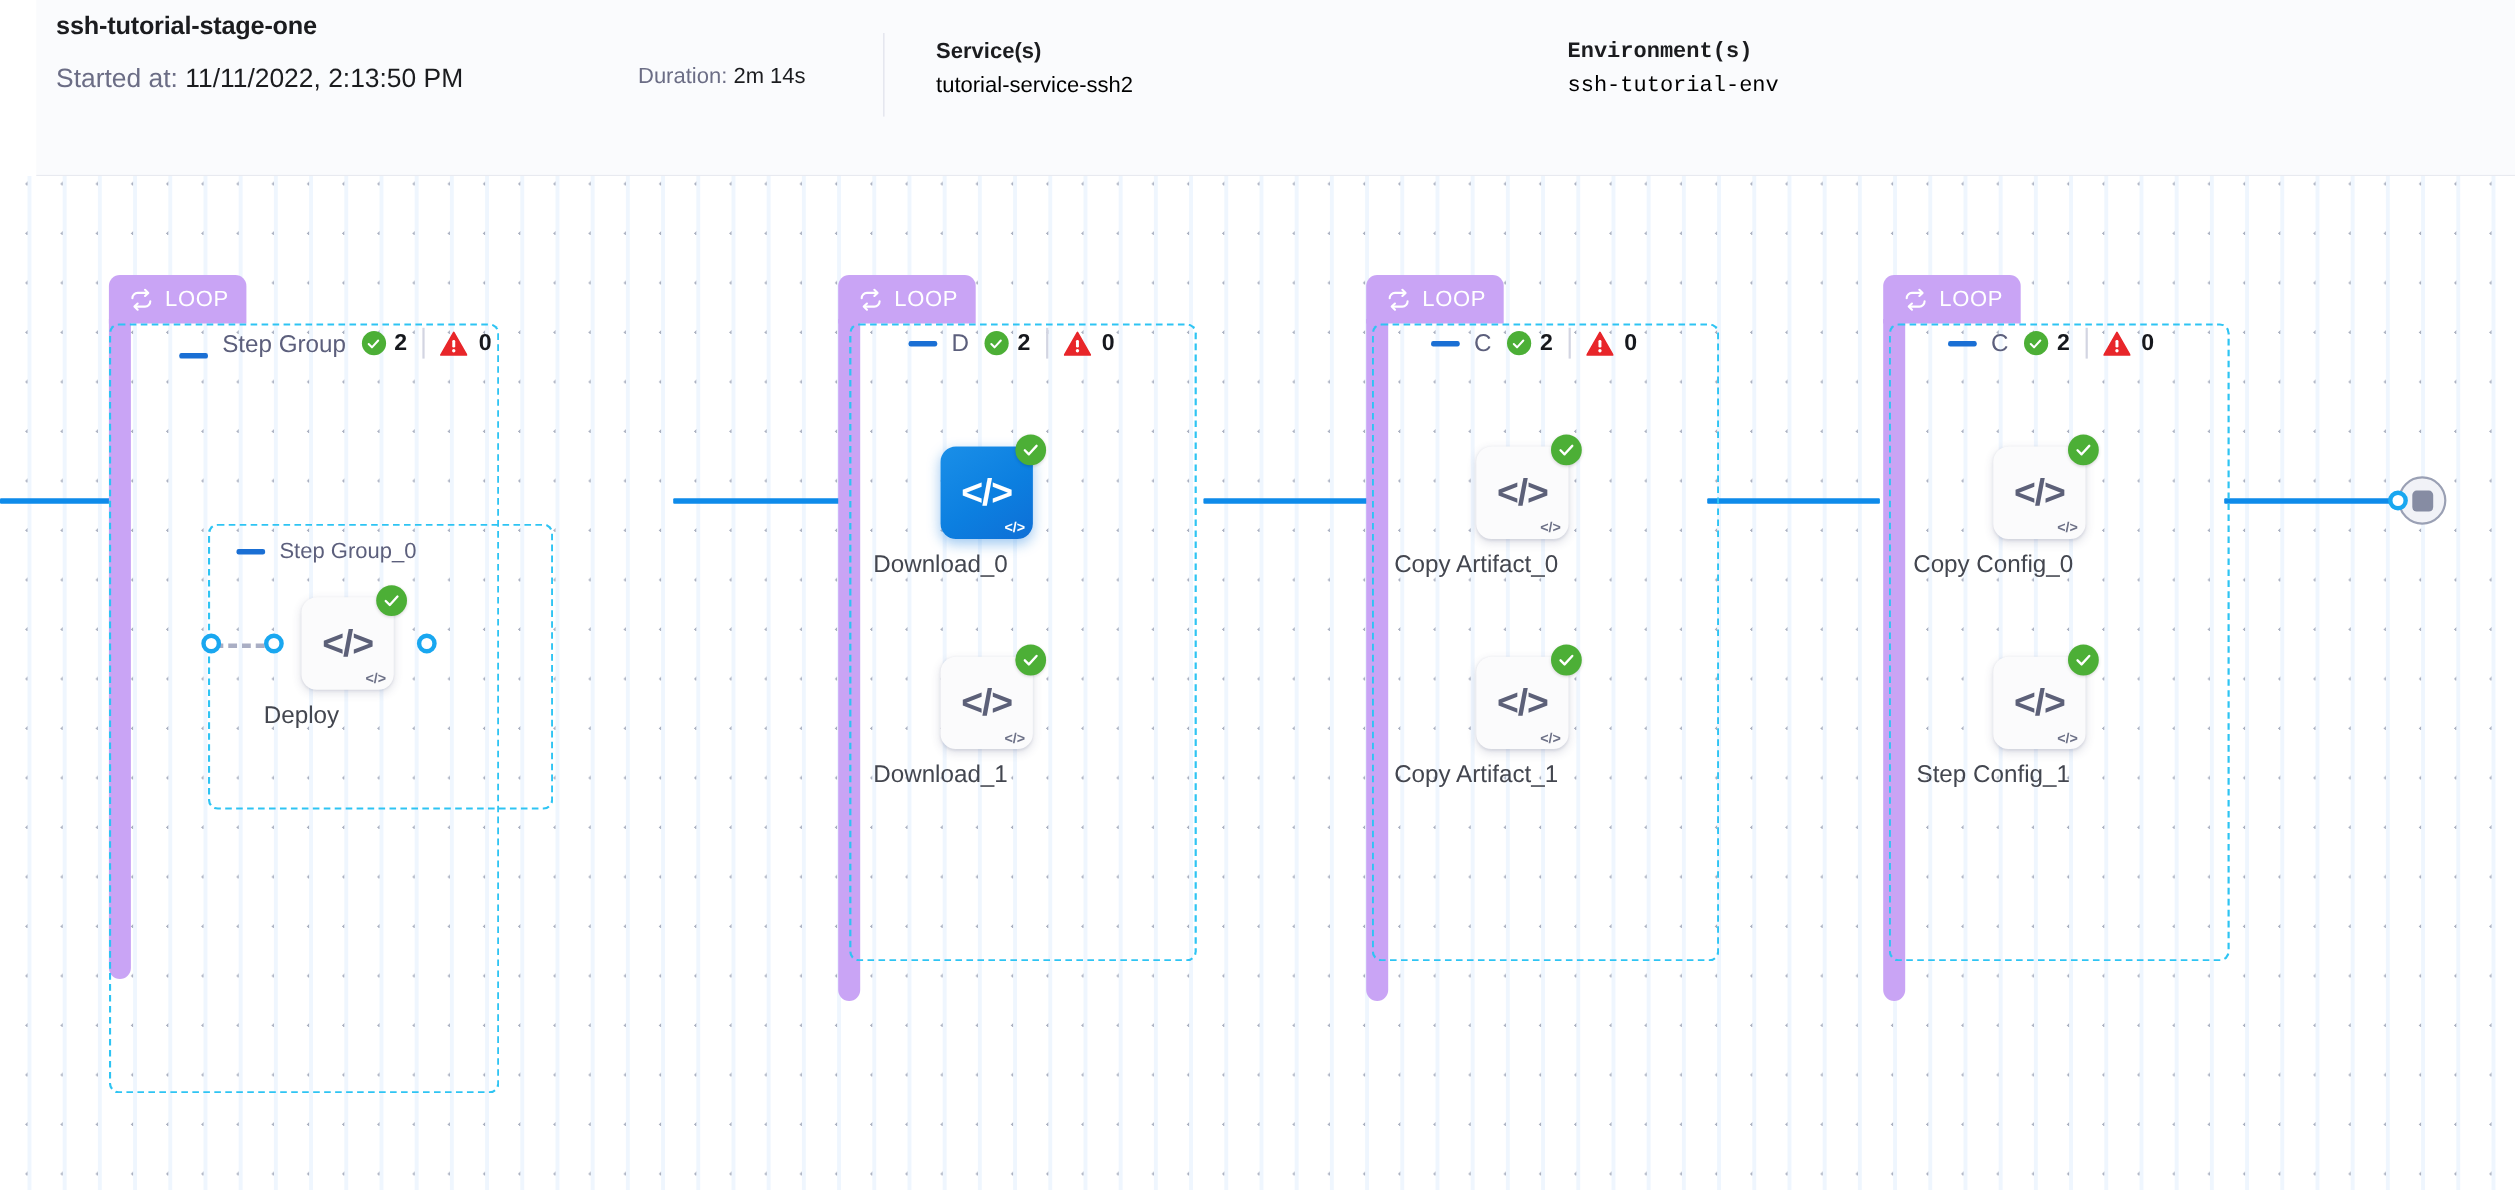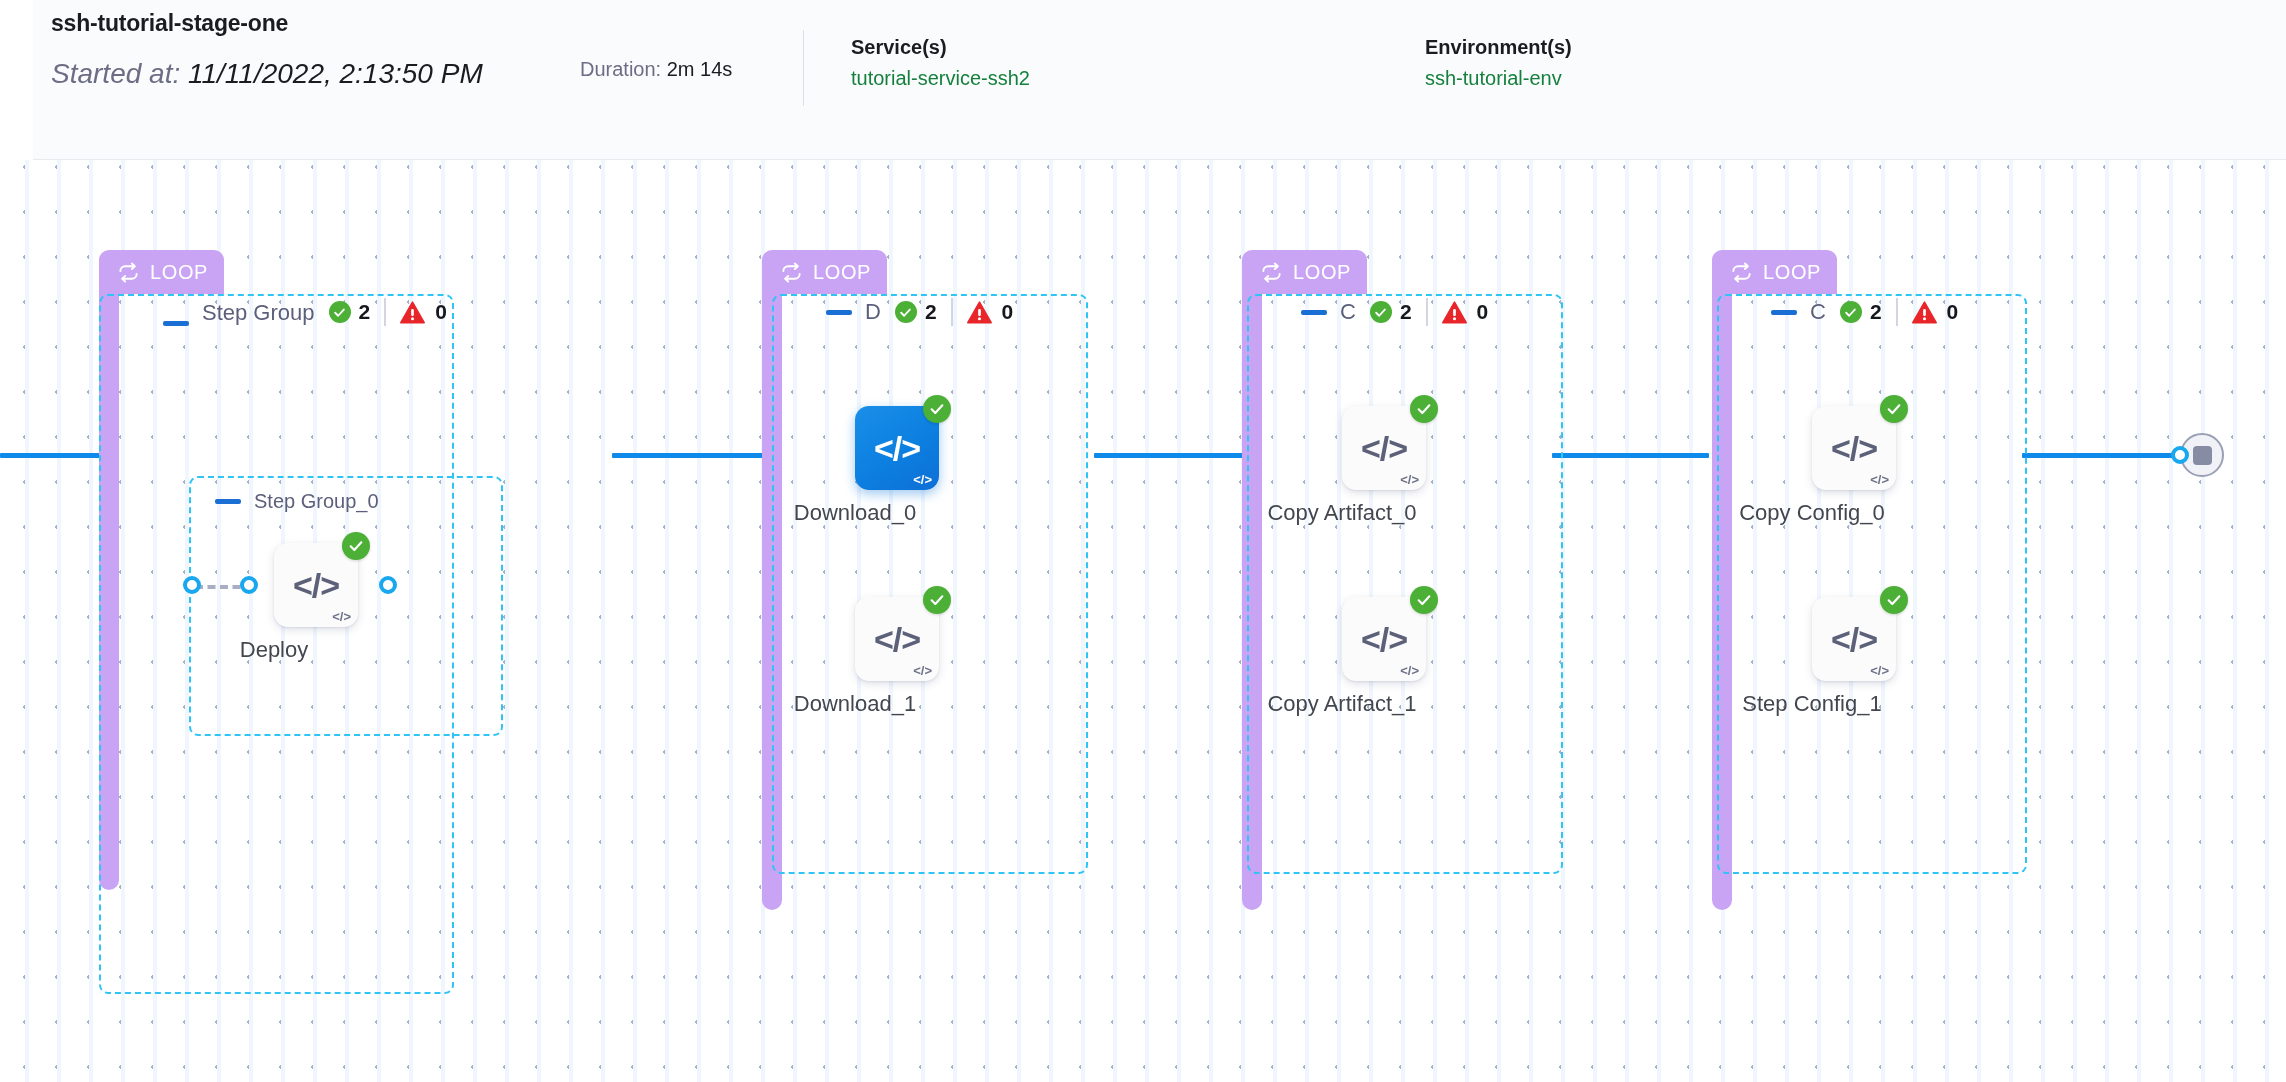--- a/index.html
+++ b/index.html
@@ -19,40 +19,40 @@
     margin-left:20px;
   }
   .header-title{
     position:absolute; left:18px; top:10px;
     font-size:23px; font-weight:bold; color:#1b1c1f;
     letter-spacing:-0.2px;
   }
   .header-meta-row{ position:absolute; left:18px; top:58px; }
   .meta-started{
     position:absolute; left:0; top:0; white-space:nowrap;
-    font-size:28px; color:#1b1c1f;font-style:italic;
+    font-size:24px; color:#1b1c1f;
   }
   .meta-label{ color:#6b6d85; }
   .meta-duration{
     position:absolute; left:529px; top:0; white-space:nowrap;
     font-size:20px; color:#1b1c1f;
   }
   .header-divider{
     position:absolute; left:770px; top:30px; width:1px; height:76px;
     background:#dcdee8;
   }
   .hdr-block{ position:absolute; }
   .hdr-block.svc{ left:818px; top:36px; }
-  .hdr-block.env{ left:1392px; top:36px; }
+  .hdr-block.env{ left:1392px; top:36px;font-family:Liberation Mono, monospace; }
   .hdr-block-title{
     font-size:20px; font-weight:bold; color:#1b1c1f;
     margin-bottom:8px; white-space:nowrap;
   }
   .hdr-block-value{
-    font-size:20px; color:#15803d; white-space:nowrap;
+    font-size:20px; color:#000000; white-space:nowrap;
   }
 
   
   .graph-canvas{
     position:absolute; left:0; top:160px; width:2286px; height:922px;
     background-color:#ffffff;
     background-image:
       repeating-linear-gradient(to right,
         #eff6fe 0px, #eff6fe 4px, transparent 4px, transparent 32px),
       radial-gradient(circle at 2px 2px, #aab0c0 1.6px, transparent 1.7px);

